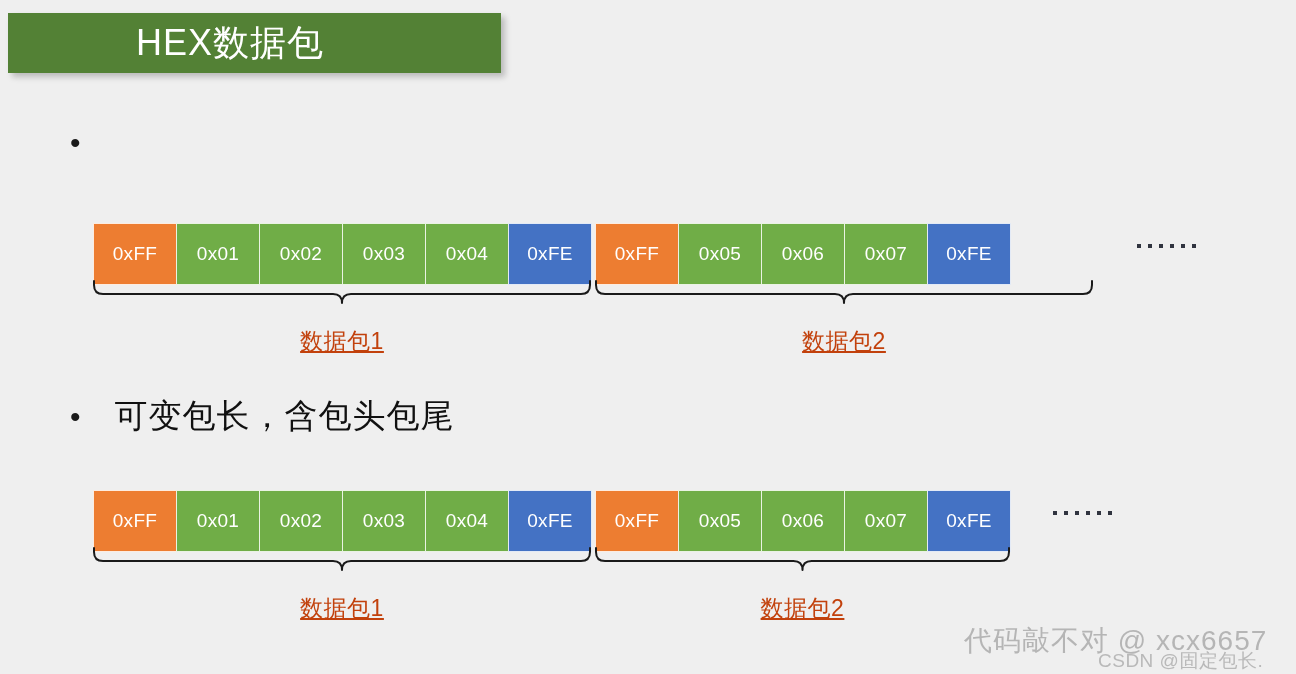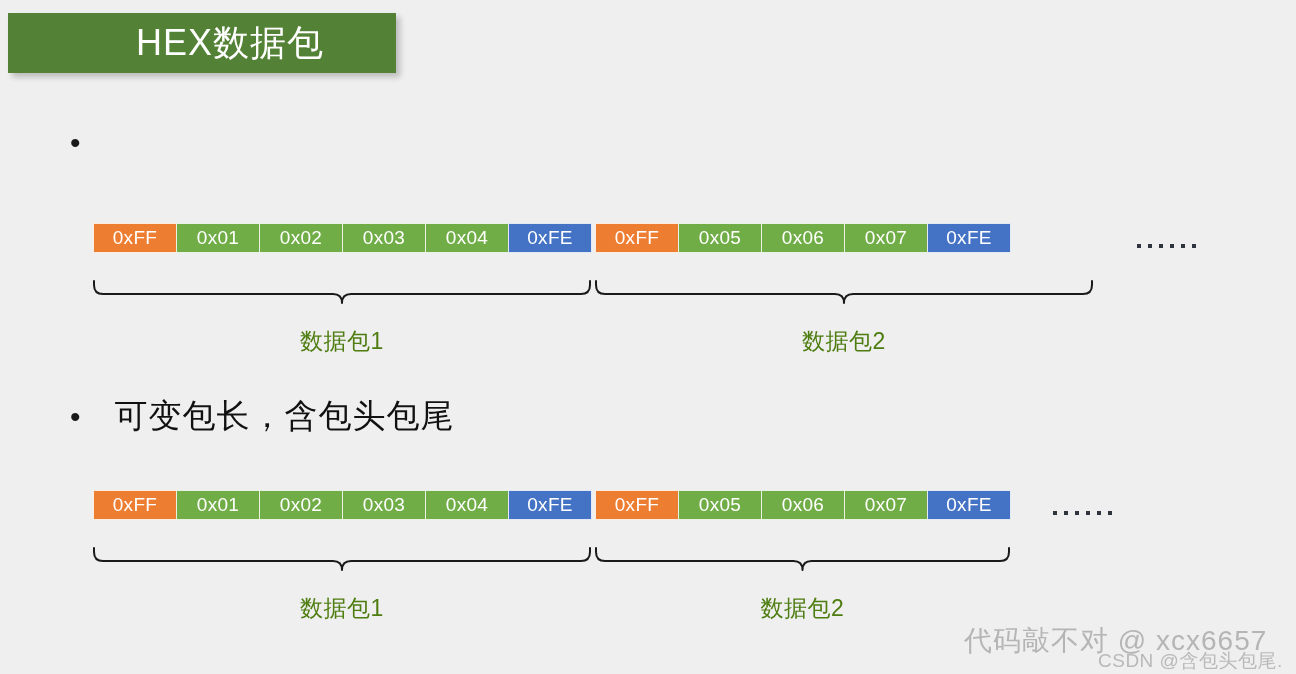--- a/index.html
+++ b/index.html
@@ -13,21 +13,21 @@
     font-family: "Liberation Sans", "DejaVu Sans", sans-serif;
     overflow: hidden;
     position: relative;
   }
 
   
   .title-banner {
     position: absolute;
     left: 8px;
     top: 13px;
-    width: 388px;
+    width: 493px;
     height: 60px;
     background: #538135;
     box-shadow: 4px 4px 6px rgba(0,0,0,0.22);
     display: flex;
     align-items: center;
   }
   .title-text {
     color: #ffffff;
     font-size: 36px;
     letter-spacing: 1px;
@@ -64,21 +64,21 @@
     height: 46px;
     box-sizing: border-box;
   }
   #hexrow-1 { left: 93px; top: 223px; }
   #hexrow-2 { left: 93px; top: 490px; }
 
   .hex-cell {
     display: flex;
     align-items: center;
     justify-content: center;
-    height: 30px;
+    height: 62px;
     box-sizing: border-box;
     color: #ffffff;
     font-size: 19px;
     letter-spacing: 0.3px;
     border: 1px solid rgba(255,255,255,0.85);
     margin-right: -1px;
   }
   .hex-cell.head { background: #ED7D31; }
   .hex-cell.data { background: #70AD47; }
   .hex-cell.tail { background: #4472C4; }
@@ -103,24 +103,25 @@
 
   
   .brace {
     position: absolute;
     height: 26px;
   }
   .brace svg { display: block; overflow: visible; }
   .packet-label {
     position: absolute;
     font-size: 23px;
-    color: #4d7c0f;
+    color: #c2410c;
     white-space: nowrap;
     transform: translateX(-50%);
     letter-spacing: 0.5px;
+    text-decoration: underline;
   }
 
   
   .watermark-juejin {
     position: absolute;
     left: 964px;
     top: 622px;
     font-size: 28px;
     color: rgba(110,110,110,0.45);
     white-space: nowrap;
@@ -221,13 +222,13 @@
     <div class="packet-label" style="left: 342px; top: 593px;">数据包1</div>
     <div class="brace" style="left: 595px; top: 547px; width: 415px;">
       <svg width="415" height="38" viewBox="0 0 415 38">
         <path d="M 1,1 L 1,5 Q 1,14 10,14 L 198.5,14 Q 207.5,14 207.5,23 M 207.5,23 Q 207.5,14 216.5,14 L 405,14 Q 414,14 414,5 L 414,1" fill="none" stroke="#1a1a1a" stroke-width="2" stroke-linecap="round"></path>
       </svg>
     </div>
     <div class="packet-label" style="left: 802.5px; top: 593px;">数据包2</div>
   </div>
 
 <div class="watermark-juejin">代码敲不对 @ xcx6657</div>
-<div class="watermark-csdn">CSDN @含包头包尾.</div>
+<div class="watermark-csdn">CSDN @固定包长.</div>
 
 </body></html>

